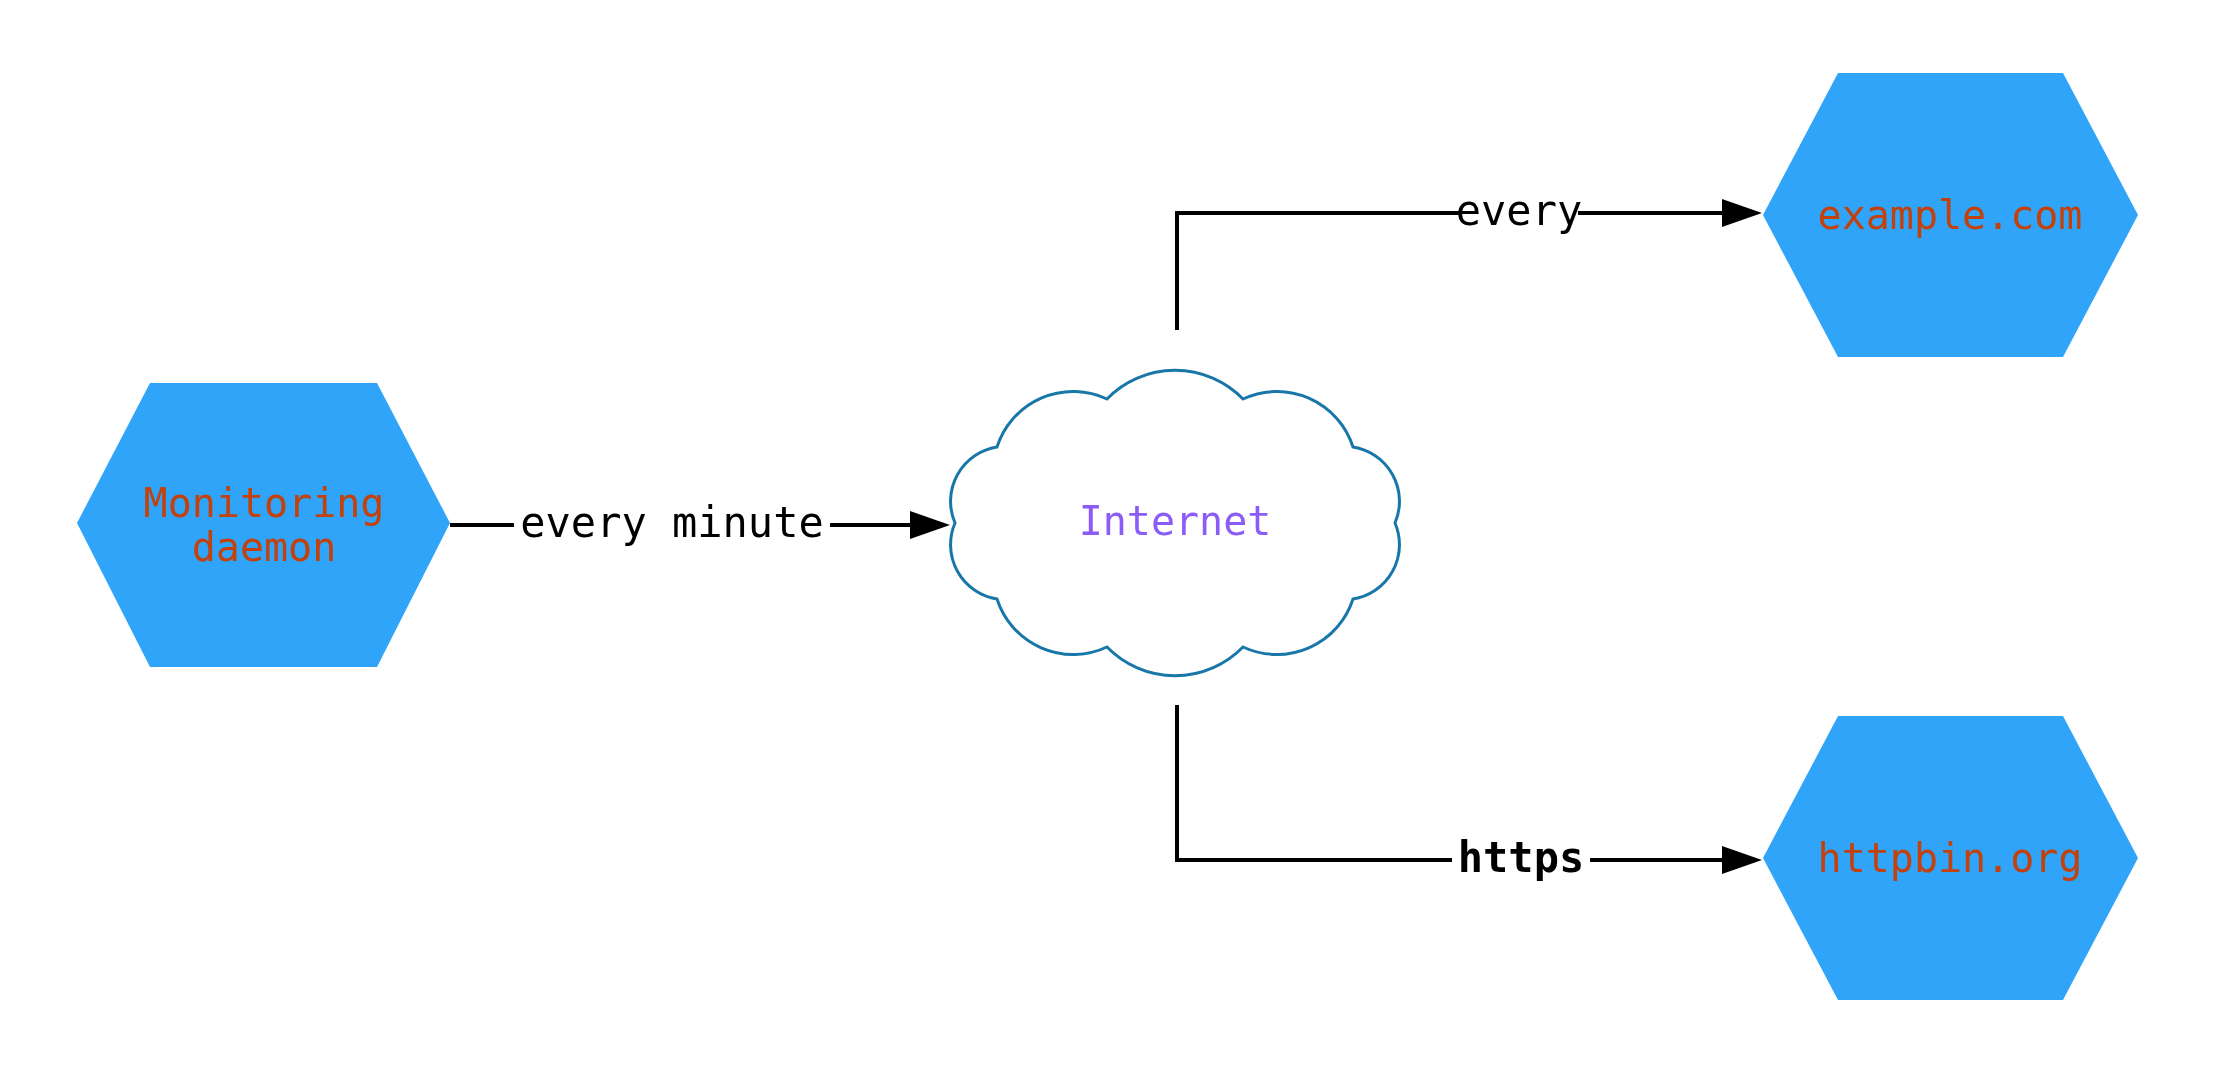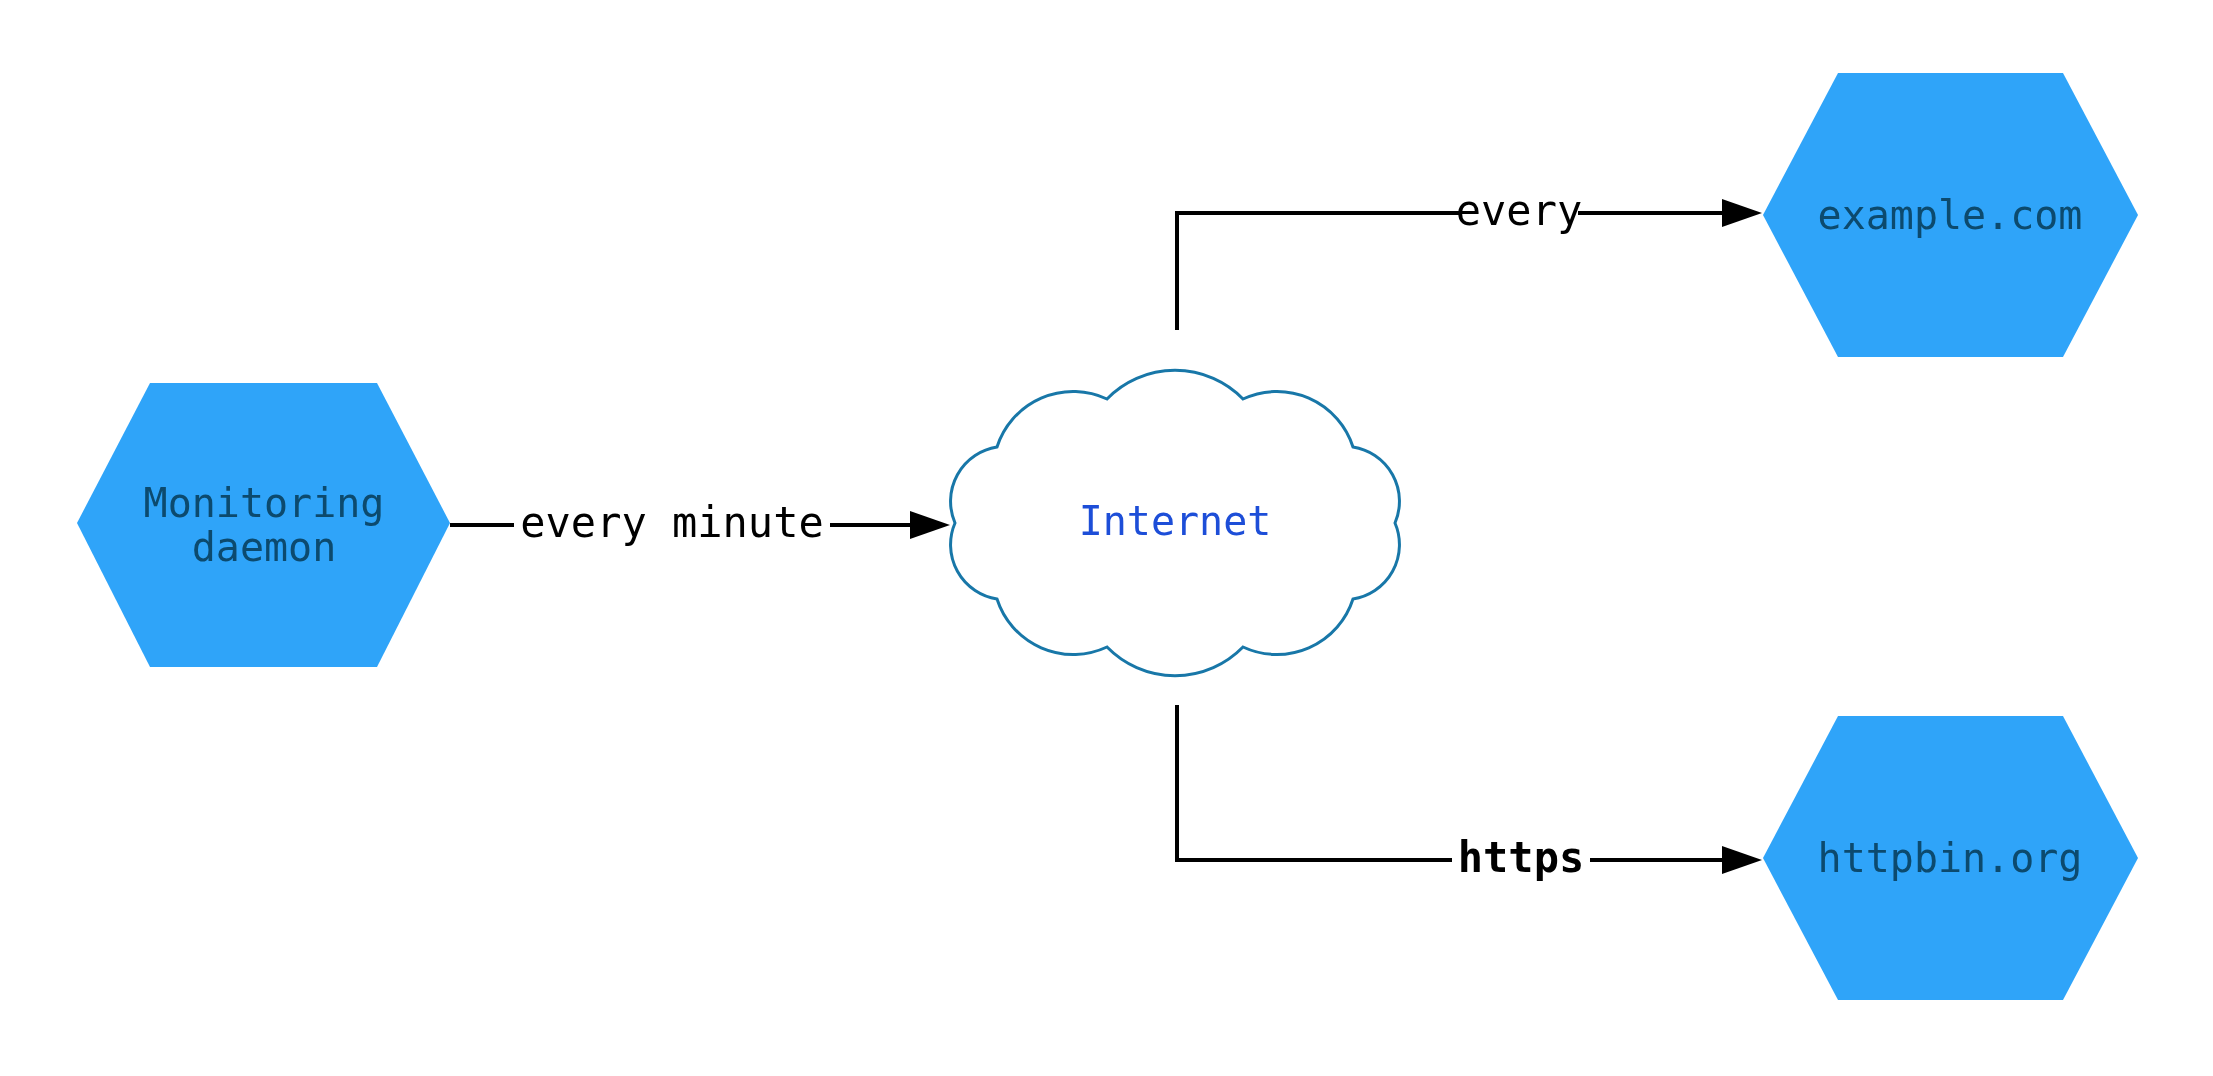--- a/index.html
+++ b/index.html
@@ -24,30 +24,30 @@
     display: block;
   }
   .label {
     position: absolute;
     transform: translate(-50%, -50%);
     white-space: nowrap;
     line-height: 1.1;
     pointer-events: none;
   }
   .node-label {
-    color: #0c4a6e;
+    color: #c2410c;
     font-size: 40px;
     text-align: center;
   }
   .node-label.wrap {
     white-space: normal;
     width: 340px;
   }
   .cloud-label {
-    color: #1d4ed8;
+    color: #8b5cf6;
     font-size: 40px;
   }
   .edge-label {
     color: #000000;
     font-size: 42px;
   }
 </style>
 </head>
 <body>
 

